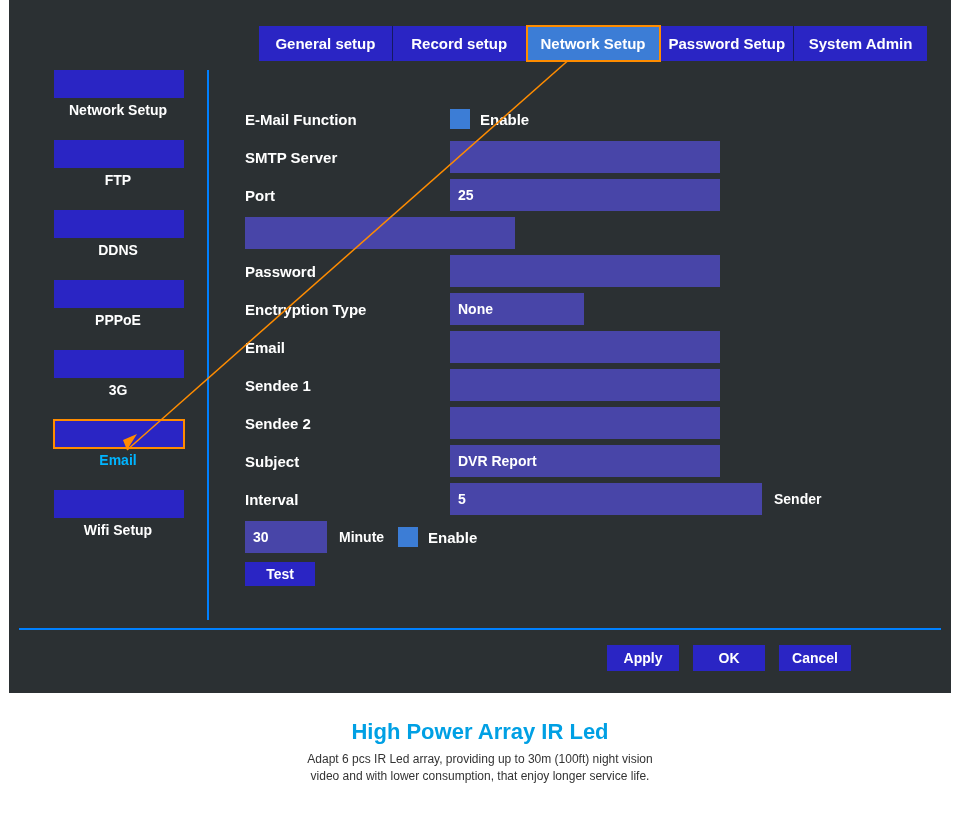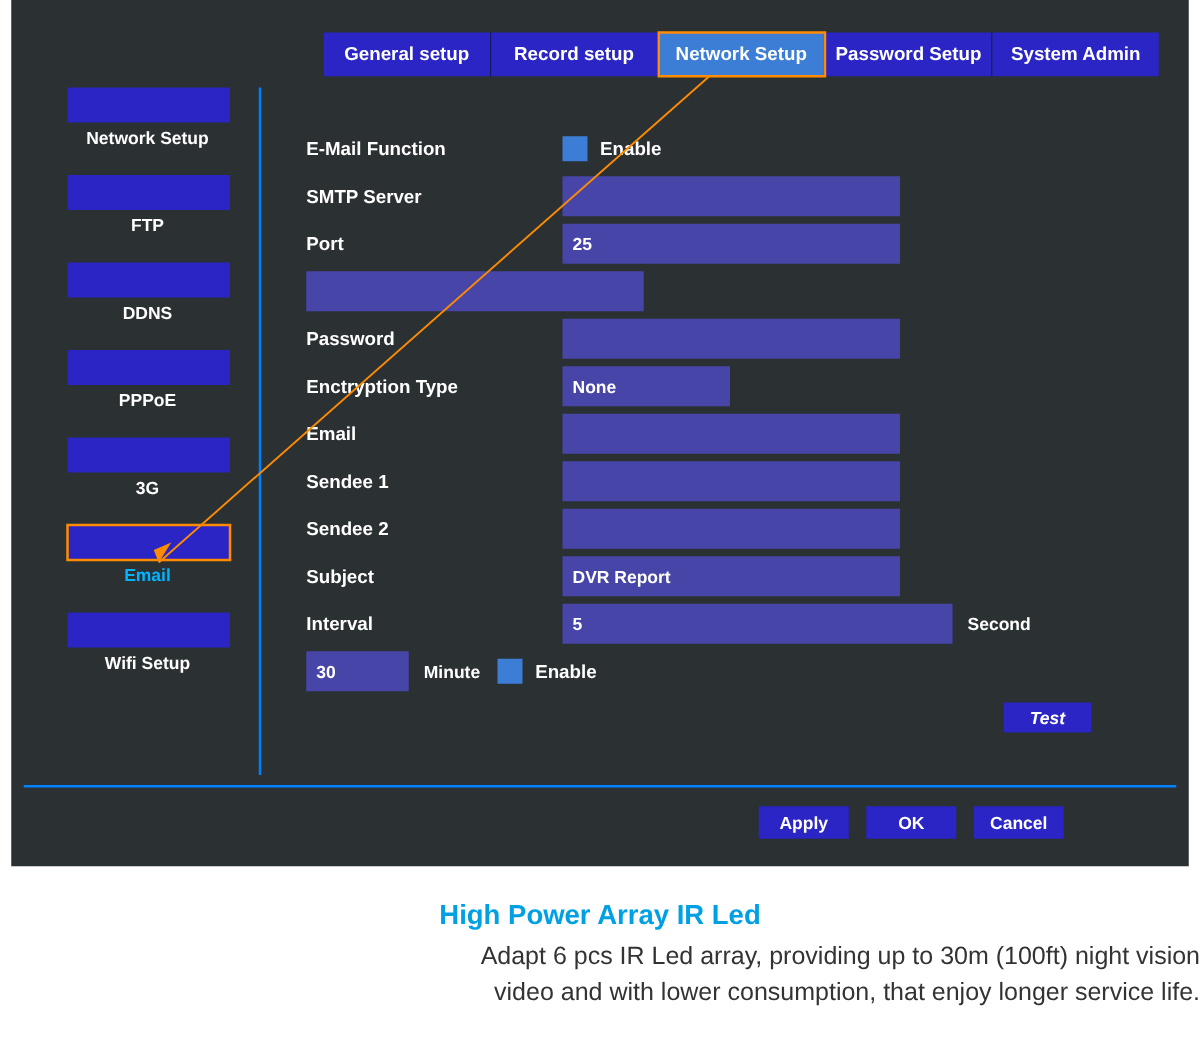--- a/index.html
+++ b/index.html
@@ -131,24 +131,22 @@
   .w-sel { width: 134px; }
   .w-num { width: 82px; }
   .unit {
     font-weight: bold;
     font-size: 14px;
     color: #fff;
     margin-left: 12px;
   }
   .test-row {
     display: flex;
-    justify-content: flex-end;
     margin-top: 6px;
     padding-right: 18px;
-    font-style: italic;
   }
   .btn {
     background: #2a25c4;
     color: #fff;
     font-weight: bold;
     font-size: 14px;
     padding: 4px 12px;
     cursor: pointer;
     text-align: center;
   }
@@ -178,23 +176,22 @@
     padding: 16px 0 30px 0;
   }
   .promo-title {
     color: #00a0e4;
     font-weight: bold;
     font-size: 22px;
     margin-bottom: 6px;
   }
   .promo-text {
     color: #333;
-    font-size: 20px;
+    font-size: 12px;
     line-height: 1.45;
-    text-align: right;
   }
 </style>
 </head>
 <body>
 
 <div class="app">
 
   <div class="top-tabs">
     <div class="top-tab">General setup</div>
     <div class="top-tab">Record setup</div>
@@ -284,21 +281,21 @@
       </div>
 
       <div class="form-row">
         <div class="form-label">Subject</div>
         <div class="input-box w-full">DVR Report</div>
       </div>
 
       <div class="form-row">
         <div class="form-label">Interval</div>
         <div class="input-box" style="width:312px">5</div>
-        <span class="unit">Second</span>
+        <span class="unit">Sender</span>
       </div>
 
       <div class="form-row">
         <div class="input-box w-num">30</div>
         <span class="unit">Minute</span>
         <span class="check" style="margin-left:14px"></span>
         <span class="check-label">Enable</span>
       </div>
 
       <div class="test-row">

